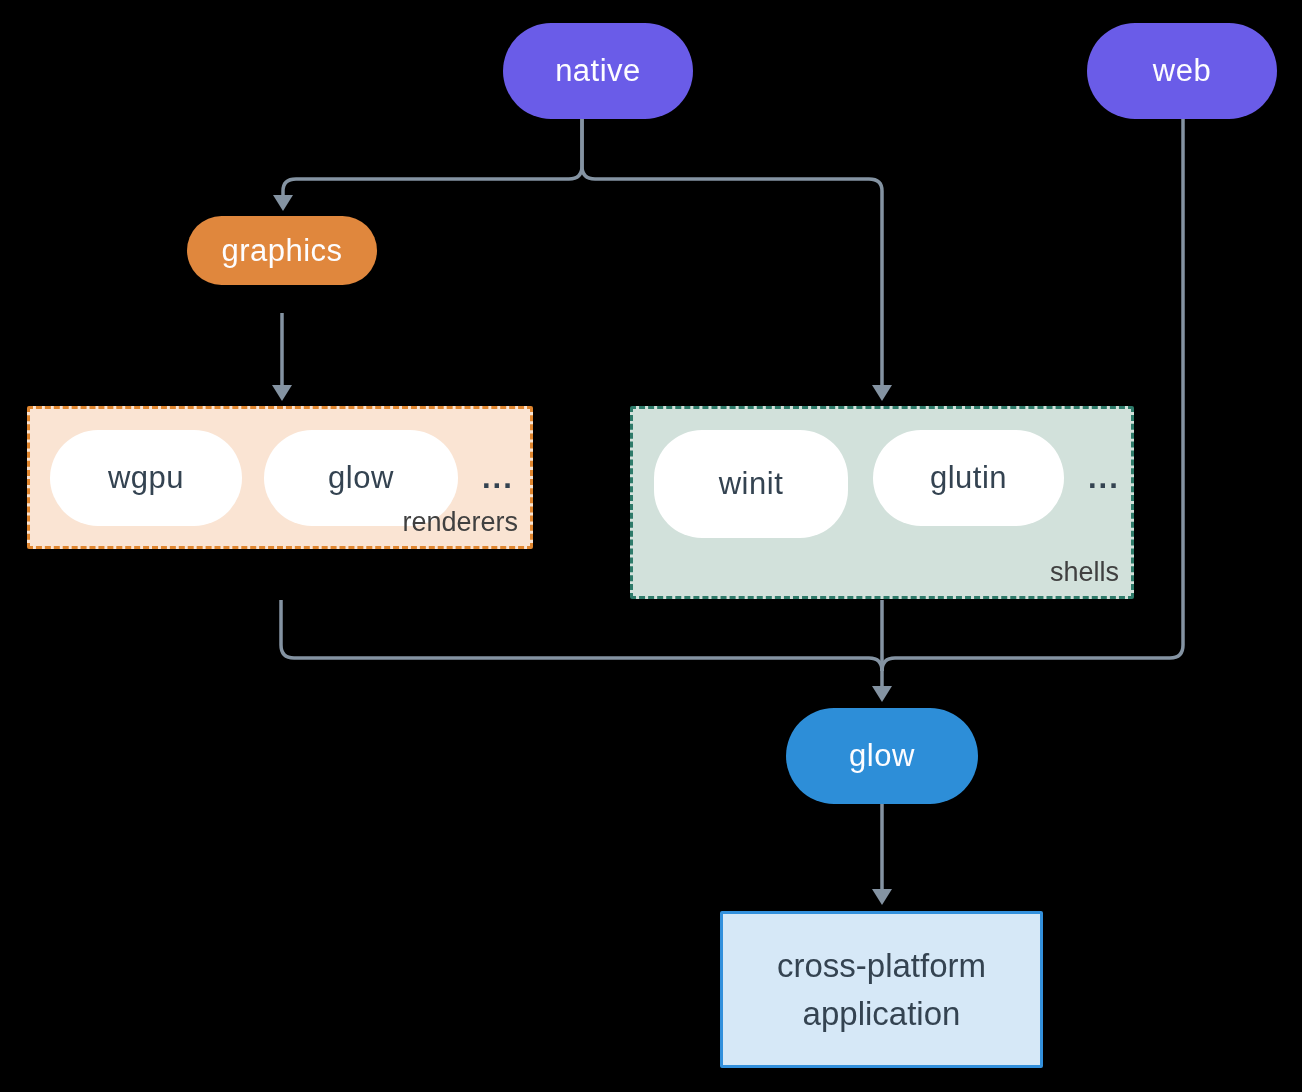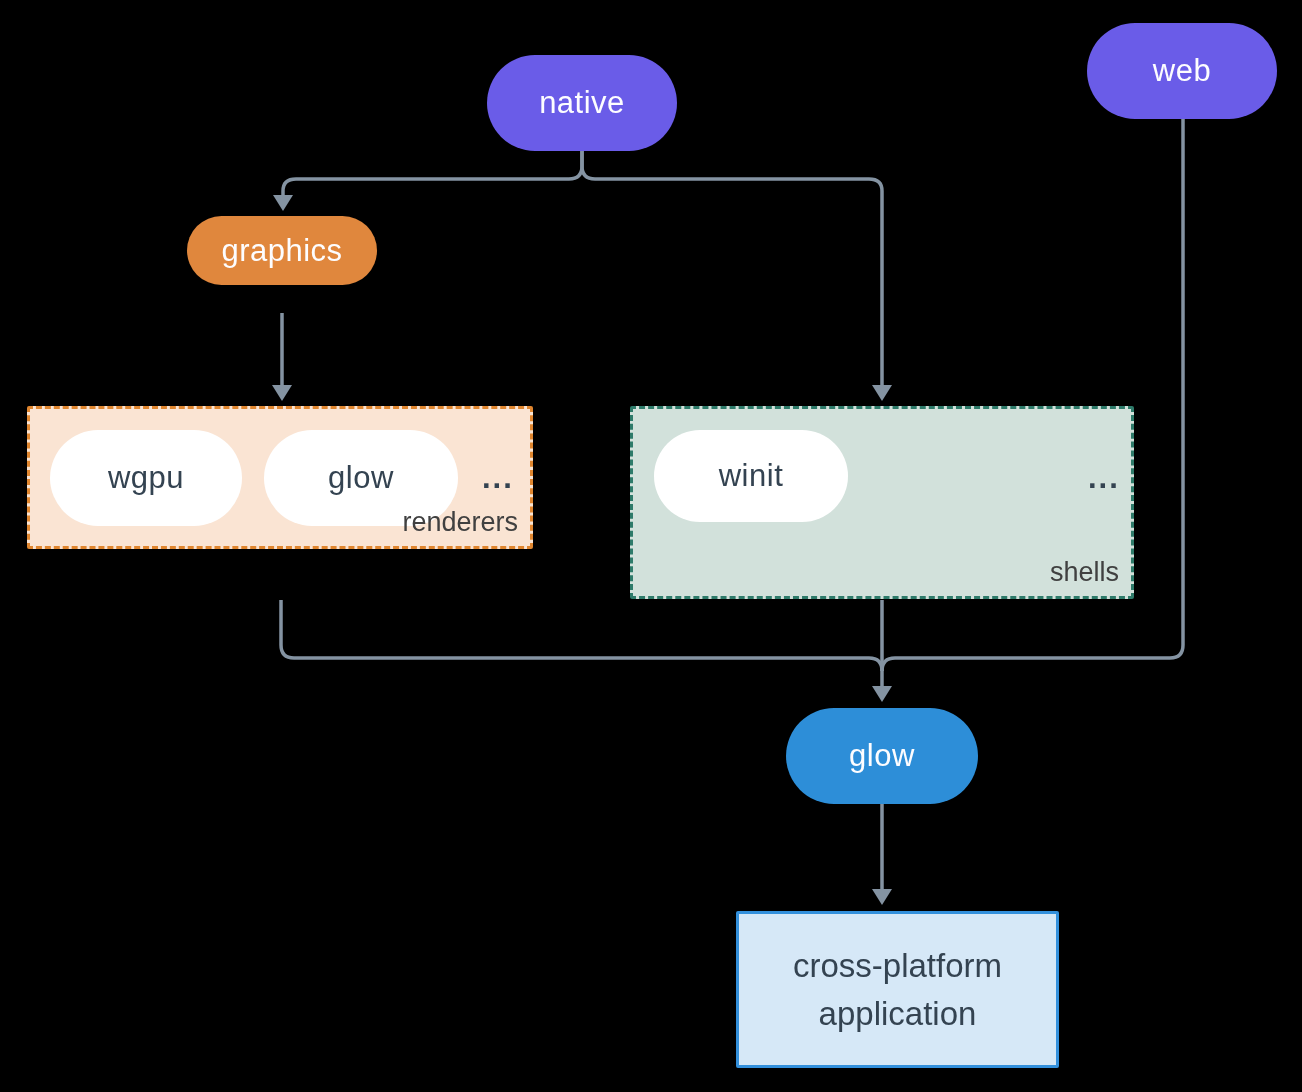--- a/index.html
+++ b/index.html
@@ -79,37 +79,36 @@
     border: 3px solid #3390dc;
     border-radius: 2px;
     display: flex;
     flex-direction: column;
     align-items: center;
     justify-content: center;
     text-align: center;
     font-size: 33px;
     line-height: 48px;
     color: #344351;
-    margin-left: 16px;
   }
 
   
-  .node-native   { left: 487px;  top: 23px;  width: 190px; height: 96px; margin-top: 32px; }
+  .node-native   { left: 503px;  top: 23px;  width: 190px; height: 96px; }
   .node-web      { left: 1087px; top: 23px;  width: 190px; height: 96px; }
   .node-graphics { left: 187px;  top: 216px; width: 190px; height: 69px; }
   .node-iced     { left: 786px;  top: 708px; width: 192px; height: 96px; }
 
   .group-renderers { left: 27px;  top: 406px; width: 506px; height: 143px; }
   .group-shells    { left: 630px; top: 406px; width: 504px; height: 193px; }
 
   .node-wgpu   { left: 20px;  top: 21px; width: 192px; height: 96px; }
   .node-glow   { left: 234px; top: 21px; width: 194px; height: 96px; }
   .dots-renderers { left: 452px; }
 
-  .node-winit  { left: 21px;  top: 21px; width: 194px; height: 92px; }
+  .node-winit  { left: 21px;  top: 21px; width: 194px; height: 108px; }
   .node-glutin { left: 240px; top: 21px; width: 191px; height: 96px; }
   .dots-shells { left: 455px; }
 
   .edge { stroke: #8493a2; stroke-width: 3.5; fill: none; }
   .arrowhead { fill: #8493a2; stroke: none; }
 </style>
 </head>
 <body>
 
 <div class="canvas">
@@ -149,20 +148,23 @@
       <span>glow</span>
     </div>
     <div class="dots dots-renderers">...</div>
     <div class="group-label">renderers</div>
   </div>
 
   <div class="group shells group-shells">
     <div class="pill white node-winit">
       <span>winit</span>
     </div>
+    <div class="pill white node-glutin">
+      <span>glutin</span>
+    </div>
     <div class="dots dots-shells">...</div>
     <div class="group-label">shells</div>
   </div>
 
   <div class="pill blue node-iced">
     <span>glow</span>
   </div>
 
   <div class="app-box">
     <span>cross-platform</span>

